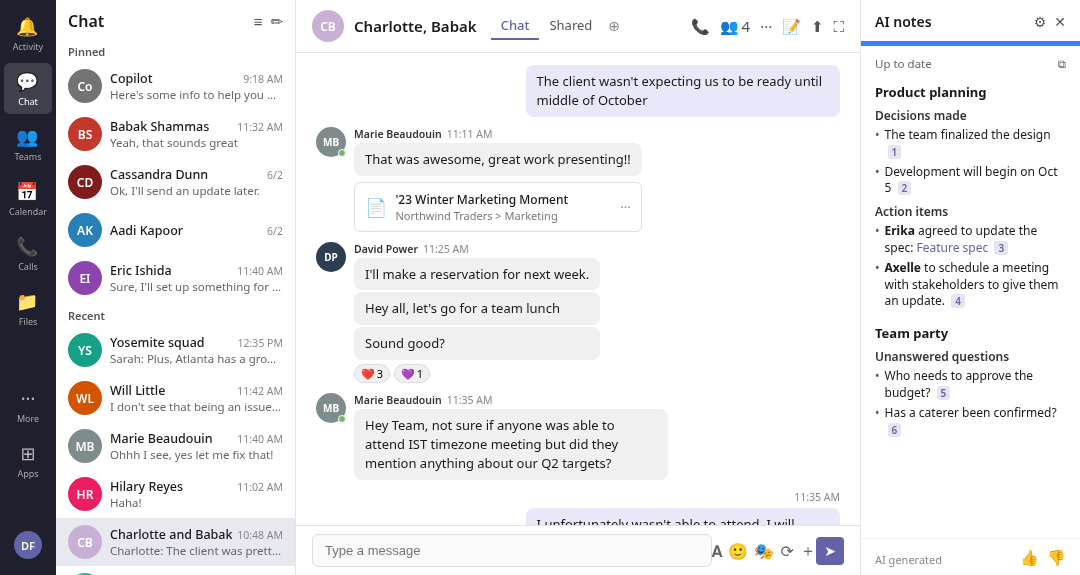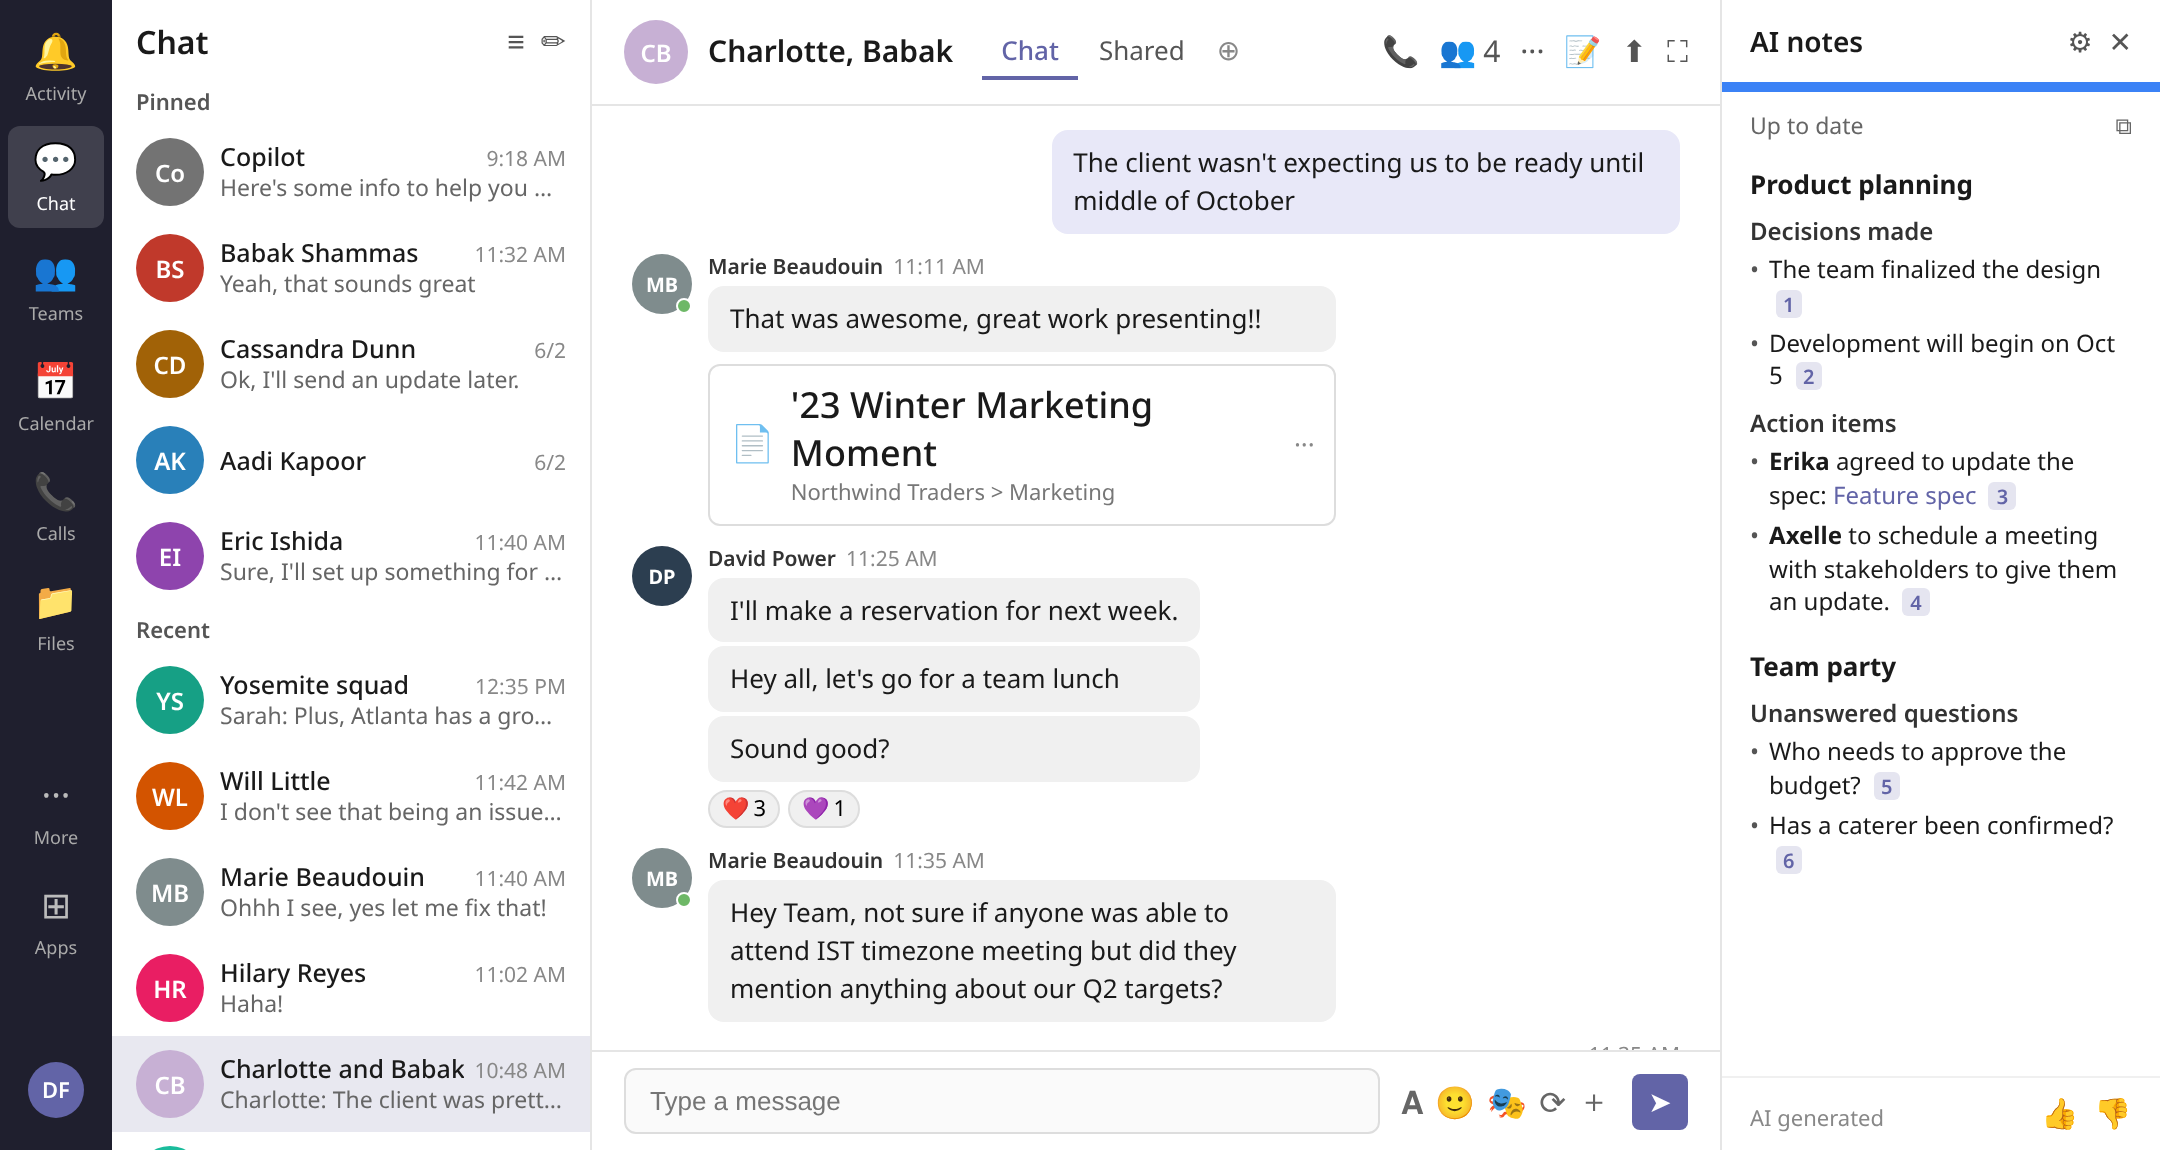--- a/index.html
+++ b/index.html
@@ -65,26 +65,26 @@
     .msg-sender { font-weight: 600; color: #333; }
     .msg-bubble { background: #f0f0f0; border-radius: 8px; padding: 7px 11px; font-size: 13px; color: #1a1a1a; line-height: 1.45; }
     .msg-row.mine .msg-bubble { background: #e8e8f8; }
     .msg-bubble.blue { background: #eff0fb; }
     .reactions { display: flex; gap: 4px; margin-top: 2px; }
     .reaction { background: #f0f0f0; border: 1px solid #ddd; border-radius: 12px; padding: 1px 6px; font-size: 11px; display: flex; align-items: center; gap: 2px; cursor: pointer; }
 
     .attachment-card { background: #fff; border: 1px solid #ddd; border-radius: 6px; padding: 8px 10px; display: flex; align-items: center; gap: 8px; margin-top: 4px; }
     .attachment-icon { color: #c0392b; font-size: 18px; }
     .attachment-info { display: flex; flex-direction: column; }
-    .attachment-title { font-size: 18px; font-weight: 500; color: #1a1a1a; }
+    .attachment-title { font-size: 12px; font-weight: 500; color: #1a1a1a; }
     .attachment-sub { font-size: 11px; color: #777; }
     .attachment-more { margin-left: auto; color: #888; cursor: pointer; }
 
     
-    .message-input-bar { border-top: 1px solid #e5e5e5; padding: 8px 16px; display: flex; align-items: center; gap: 11px; }
+    .message-input-bar { border-top: 1px solid #e5e5e5; padding: 8px 16px; display: flex; align-items: center; gap: 0; }
     .message-input { flex: 1; border: 1px solid #ddd; border-radius: 6px; padding: 8px 12px; font-size: 13px; color: #666; outline: none; background: #fafafa; }
     .input-actions { display: flex; align-items: center; gap: 6px; color: #666; }
     .input-actions span { cursor: pointer; font-size: 16px; }
     .send-btn { background: #6264a7; color: #fff; border: none; border-radius: 4px; width: 28px; height: 28px; display: flex; align-items: center; justify-content: center; cursor: pointer; font-size: 14px; }
 
     
     .ai-notes-panel { width: 220px; border-left: 1px solid #e5e5e5; display: flex; flex-direction: column; background: #fff; flex-shrink: 0; }
     .ai-notes-header { display: flex; align-items: center; justify-content: space-between; padding: 12px 14px 10px; border-bottom: 5px solid #3b82f6; }
     .ai-notes-title { font-size: 14px; font-weight: 600; color: #1a1a1a; }
     .ai-notes-icons { display: flex; gap: 8px; color: #555; }
@@ -178,21 +178,21 @@
       <div class="chat-item-info">
         <div class="chat-item-top">
           <span class="chat-item-name">Babak Shammas</span>
           <span class="chat-item-time">11:32 AM</span>
         </div>
         <div class="chat-item-preview">Yeah, that sounds great</div>
       </div>
     </div>
     <div class="chat-item">
       <div class="avatar-wrap">
-        <div class="avatar" style="background:#a16207">CD</div>
+        <div class="avatar" style="background:#7f1d1d">CD</div>
       </div>
       <div class="chat-item-info">
         <div class="chat-item-top">
           <span class="chat-item-name">Cassandra Dunn</span>
           <span class="chat-item-time">6/2</span>
         </div>
         <div class="chat-item-preview">Ok, I'll send an update later.</div>
       </div>
     </div>
     <div class="chat-item">

